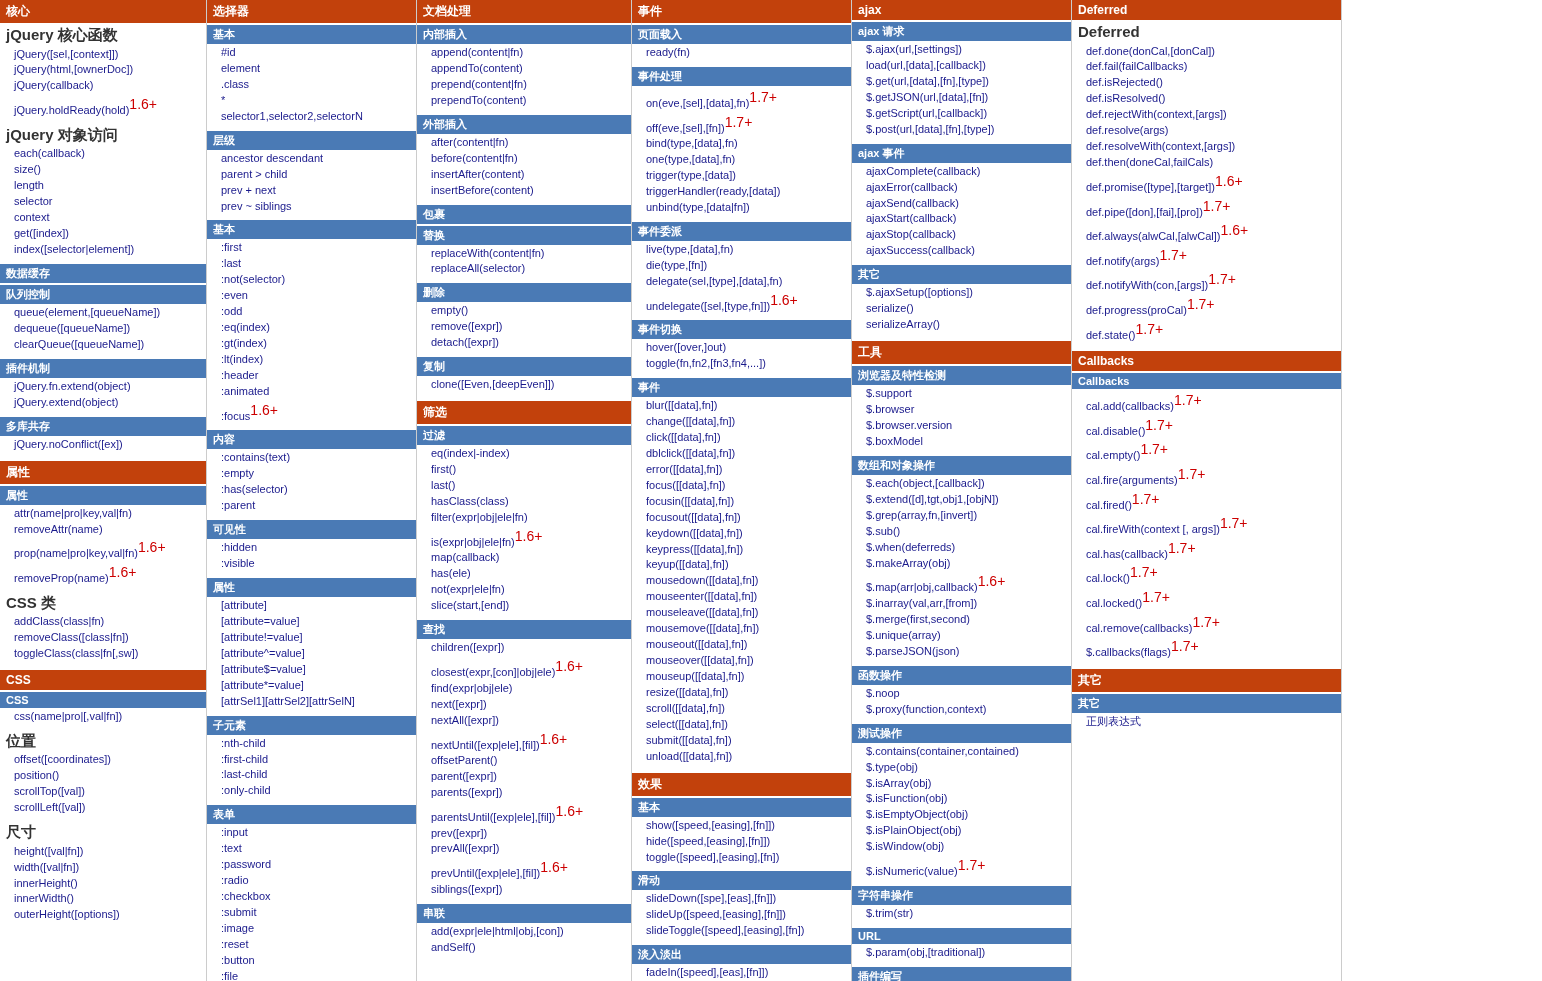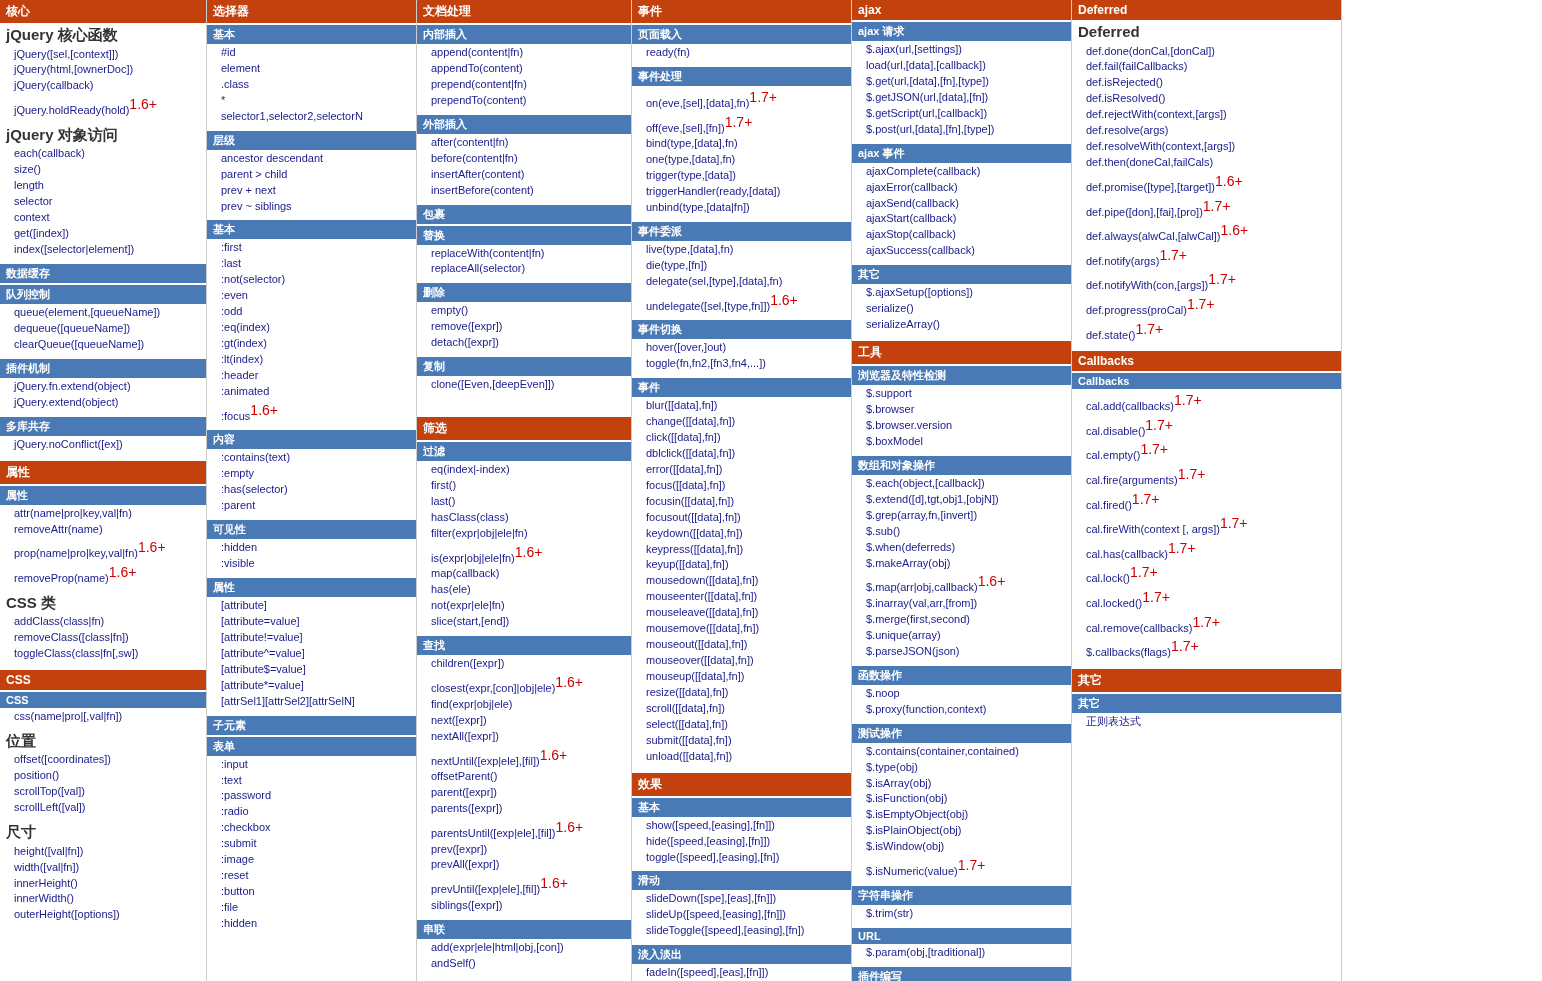--- a/index.html
+++ b/index.html
@@ -181,20 +181,26 @@
       <div class="content-block">
         <div class="item indent">[attribute]</div>
         <div class="item indent">[attribute=value]</div>
         <div class="item indent">[attribute!=value]</div>
         <div class="item indent">[attribute^=value]</div>
         <div class="item indent">[attribute$=value]</div>
         <div class="item indent">[attribute*=value]</div>
         <div class="item indent">[attrSel1][attrSel2][attrSelN]</div>
       </div>
       <div class="sub-header">子元素</div>
+      <div class="content-block">
+        <div class="item indent">:nth-child</div>
+        <div class="item indent">:first-child</div>
+        <div class="item indent">:last-child</div>
+        <div class="item indent">:only-child</div>
+      </div>
       <div class="sub-header">表单</div>
       <div class="content-block">
         <div class="item indent">:input</div>
         <div class="item indent">:text</div>
         <div class="item indent">:password</div>
         <div class="item indent">:radio</div>
         <div class="item indent">:checkbox</div>
         <div class="item indent">:submit</div>
         <div class="item indent">:image</div>
         <div class="item indent">:reset</div>
@@ -228,21 +234,21 @@
       <div class="sub-header">删除</div>
       <div class="content-block">
         <div class="item indent">empty()</div>
         <div class="item indent">remove([expr])</div>
         <div class="item indent">detach([expr])</div>
       </div>
       <div class="sub-header">复制</div>
       <div class="content-block">
         <div class="item indent">clone([Even,[deepEven]])</div>
       </div>
-      <div class="section-header" style="margin-top: 20px; font-family: Liberation Serif, serif;">筛选</div>
+      <div class="section-header" style="margin-top: 4px; font-family: Liberation Serif, serif;">筛选</div>
       <div class="sub-header">过滤</div>
       <div class="content-block">
         <div class="item indent">eq(index|-index)</div>
         <div class="item indent">first()</div>
         <div class="item indent">last()</div>
         <div class="item indent">hasClass(class)</div>
         <div class="item indent">filter(expr|obj|ele|fn)</div>
         <div class="item indent">is(expr|obj|ele|fn)<sup>1.6+</sup></div>
         <div class="item indent">map(callback)</div>
         <div class="item indent">has(ele)</div>

